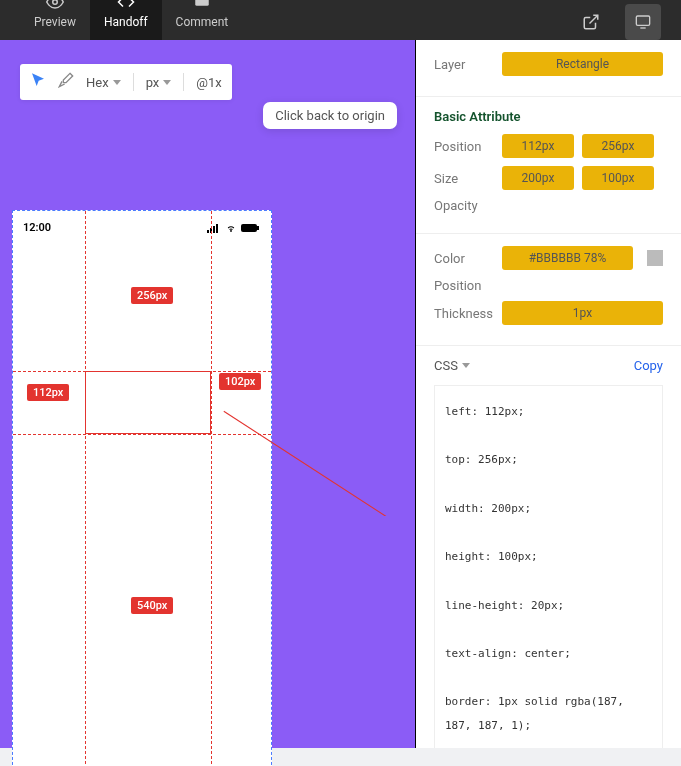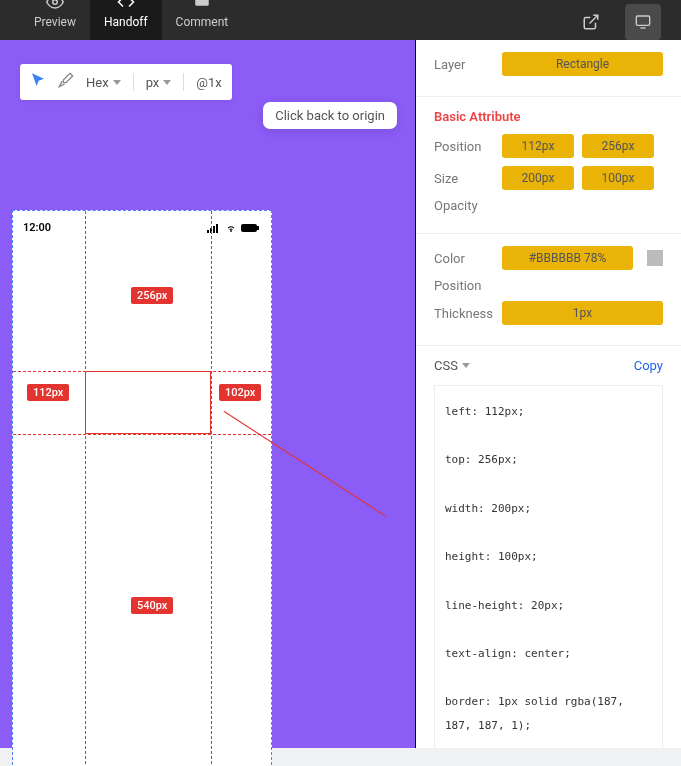--- a/index.html
+++ b/index.html
@@ -24,21 +24,21 @@
 .bars{display:flex;gap:3px;align-items:center}
 .vline{position:absolute;border-left:1px dashed #e3342f;top:0;bottom:0}
 .hline{position:absolute;border-top:1px dashed #e3342f;left:0;right:0}
 .vline.l{left:72px}.vline.r{left:198px}
 .hline.t{top:160px}.hline.b{top:223px}
 .sel-rect{position:absolute;left:72px;top:160px;width:126px;height:63px;border:1px solid #e3342f}
 .badge{position:absolute;background:#e3342f;color:#fff;font-size:11px;padding:2px 6px;border-radius:2px;font-weight:500}
 .arrow-line{position:absolute;left:198px;top:223px;width:240px;height:253px;pointer-events:none}
 .right-panel{width:266px;background:#fff;border-left:1px solid #000000;overflow-y:auto;font-size:13px;color:#666}
 .section{border-bottom:1px solid #eee;padding:12px 18px}
-.sec-title{font-weight:600;color:#ef4444;margin-bottom:10px}
+.sec-title{font-weight:600;color:#14532d;margin-bottom:10px}
 .row{display:flex;align-items:center;margin-bottom:8px;gap:8px}
 .row-label{width:60px;color:#777}
 .val-box{background:#eab308;border-radius:3px;padding:5px 10px;text-align:center;color:#555;font-size:12px}
 .val-box.sm{width:72px}
 .val-box.lg{flex:1}
 .swatch{width:16px;height:16px;background:#bbb;margin-left:6px}
 .css-head{display:flex;align-items:center;justify-content:space-between;padding:12px 18px}
 .css-sel{display:flex;align-items:center;gap:4px;color:#555}
 .copy-link{color:#2563eb;cursor:pointer;font-size:13px}
 .code-box{margin:0 18px 18px;background:#fff;border:1px solid #eee;padding:14px 10px;font-family:ui-monospace,Menlo,monospace;font-size:11px;line-height:2.2;color:#333;white-space:pre-wrap}
@@ -135,21 +135,21 @@
             </svg>
         </span>
       </div>
       <div class="vline l"></div>
       <div class="vline r"></div>
       <div class="hline t"></div>
       <div class="hline b"></div>
       <div class="sel-rect"></div>
       <div class="badge" style="top:76px;left:118px">256px</div>
       <div class="badge" style="top:173px;left:14px">112px</div>
-      <div class="badge" style="top:173px;left:206px">102px</div>
+      <div class="badge" style="top:162px;left:206px">102px</div>
       <div class="badge" style="top:386px;left:118px">540px</div>
 
     </div>
     <svg class="arrow-line" viewBox="0 0 240 290">
         <line x1="12" y1="170" x2="222" y2="306" stroke="#e3342f" stroke-width="1.2"></line>
         <polygon points="222,306 214,298 212,304" fill="#e3342f"></polygon>
       </svg>
   </div>
 
   <div class="right-panel">

